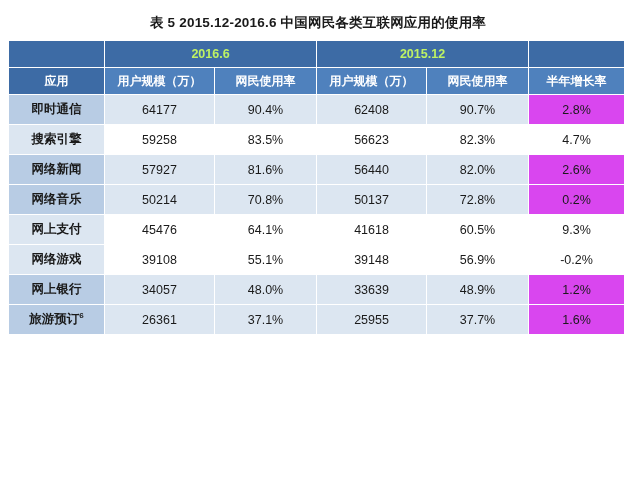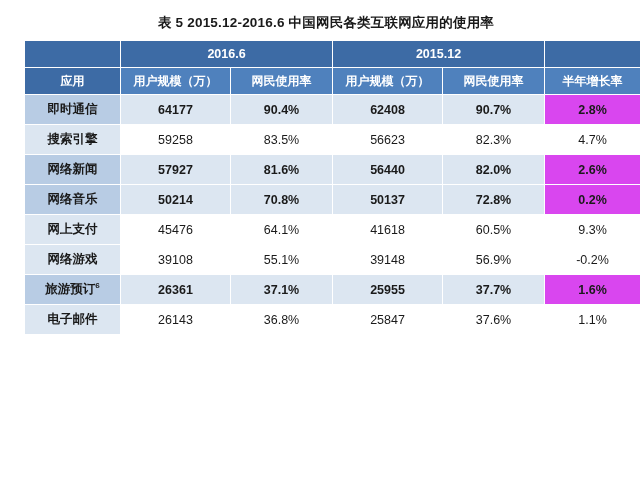--- a/index.html
+++ b/index.html
@@ -11,21 +11,21 @@
     width: 640px;
     height: 483px;
     font-family: "Liberation Sans", sans-serif;
     overflow: hidden;
   }
   .page {
     width: 640px;
     height: 369px;
     position: relative;
     box-sizing: border-box;
-    padding: 10px 12px 0 24px;
+    padding: 10px 12px 0 8px;
   }
   .caption {
     font-size: 13.5px;
     font-weight: bold;
     color: #1a1a1a;
     text-align: center;
     padding: 4px 0 8px 0;
     letter-spacing: 0.2px;
   }
   table.data {
@@ -36,21 +36,21 @@
   }
   table.data td, table.data th {
     border: 1px solid #ffffff;
     padding: 0;
     text-align: center;
     vertical-align: middle;
   }
   
   .hdr-top td {
     background: #3d6ba5;
-    color: #ffffff;
+    color: #bef264;
     font-weight: bold;
     font-size: 12.5px;
     height: 26px;
     border-color: #ffffff;
   }
   .hdr-top td.blank-left {
     background: #3d6ba5;
   }
   .hdr-sub td {
     background: #4f81bd;
@@ -63,21 +63,20 @@
     background: #3d6ba5;
   }
   
   tbody tr td {
     height: 29px;
     color: #1a1a1a;
     font-size: 12.5px;
   }
   tbody tr.odd td {
     background: #dce6f1;
-    font-weight: bold;
   }
   tbody tr.even td {
     background: #ffffff;
   }
   tbody tr td.appname {
     font-weight: bold;
     color: #1a1a1a;
     font-size: 12.5px;
   }
   tbody tr.odd td.appname {
@@ -178,31 +177,31 @@
         </tr>
         <tr class="even">
           <td class="appname">网络游戏</td>
           <td>39108</td>
           <td>55.1%</td>
           <td>39148</td>
           <td>56.9%</td>
           <td class="growth">-0.2%</td>
         </tr>
         <tr class="odd">
+          <td class="appname">网上银行</td>
+          <td>34057</td>
+          <td>48.0%</td>
+          <td>33639</td>
+          <td>48.9%</td>
+          <td class="growth">1.2%</td>
+        </tr>
+        <tr class="odd">
           <td class="appname">旅游预订<span class="sup">6</span></td>
           <td>26361</td>
           <td>37.1%</td>
           <td>25955</td>
           <td>37.7%</td>
           <td class="growth">1.6%</td>
         </tr>
-        <tr class="even">
-          <td class="appname">电子邮件</td>
-          <td>26143</td>
-          <td>36.8%</td>
-          <td>25847</td>
-          <td>37.6%</td>
-          <td class="growth">1.1%</td>
-        </tr>
       </tbody>
   </table>
 
 </div>
 
 </body></html>

